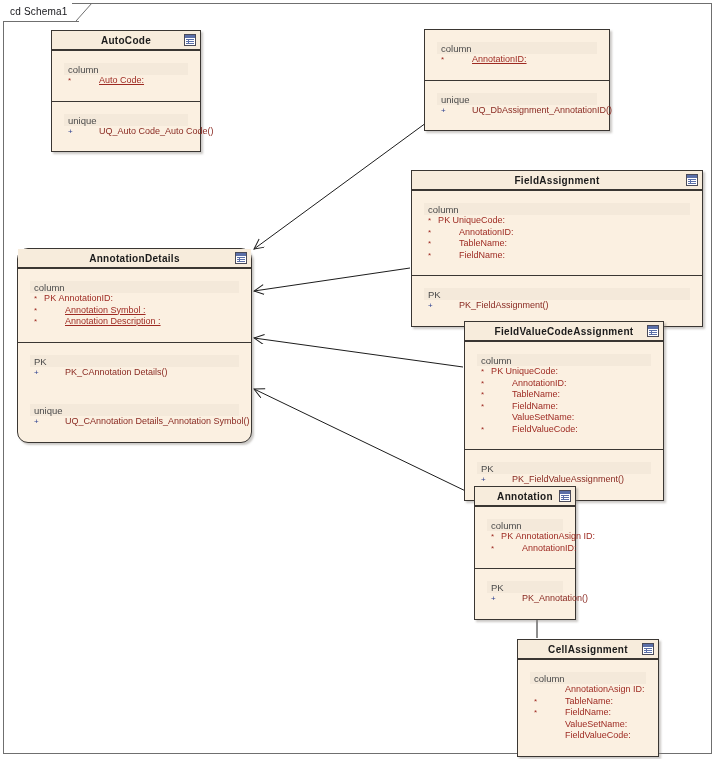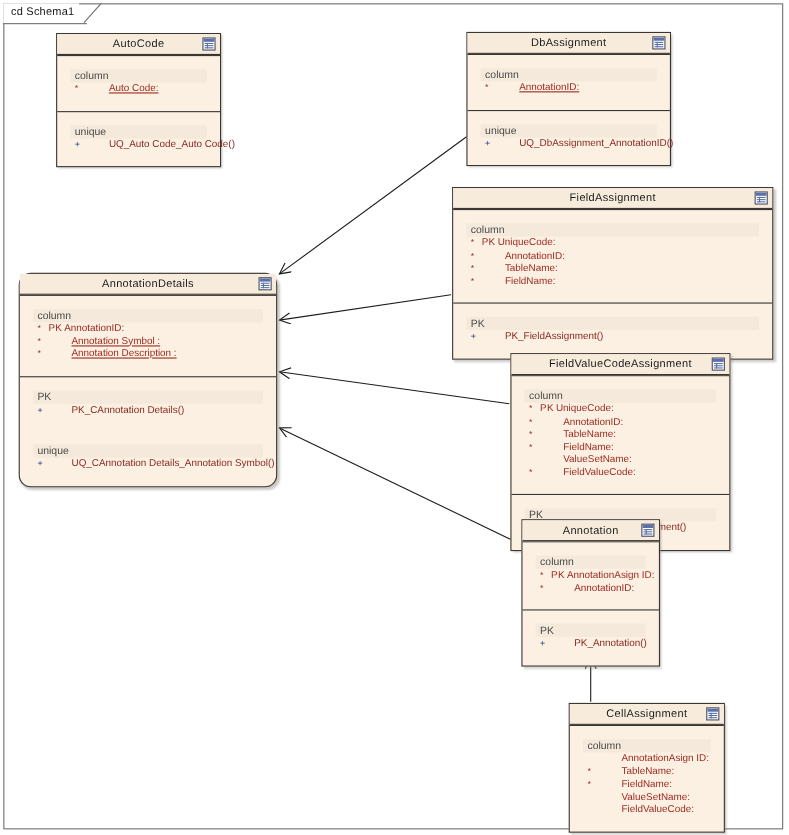--- a/index.html
+++ b/index.html
@@ -89,21 +89,21 @@
     height: 18px;
     background: #f7ecdc;
     border-bottom: 1px solid #3a3632;
     display: flex;
     align-items: center;
     justify-content: center;
   }
   .uml-title {
     font-size: 10px;
     color: #1b1b1b;
-    font-weight: normal;
+    font-weight: bold;
     letter-spacing: 0.3px;
     white-space: nowrap;
     padding: 0 20px;
   }
   .uml-icon {
     position: absolute;
     right: 4px;
     top: 3px;
     width: 12px;
     height: 12px;
@@ -239,30 +239,20 @@
           <div class="group-label">unique</div>
           <div class="rows">
             <div class="row op">
               <span class="mark">+</span>
               <span class="txt">UQ_Auto Code_Auto Code()</span>
             </div>
           </div>
         </div>
       </div>
       <div class="uml" style="left: 424px; top: 29px; width: 186px;">
-        <div class="uml-head">
-          <div class="uml-title">DbAssignment</div>
-          <span class="uml-icon">
-            <i class="ib1"></i>
-            <i class="ib2"></i>
-            <i class="ib3"></i>
-            <i class="ib4"></i>
-            <i class="iv"></i>
-          </span>
-        </div>
         <div class="uml-compartment">
           <div class="group-label">column</div>
           <div class="rows">
             <div class="row">
               <span class="mark">*</span>
               <span class="pad"></span>
               <span class="txt uline">AnnotationID:</span>
             </div>
           </div>
         </div>
@@ -421,21 +411,21 @@
         <div class="uml-compartment">
           <div class="group-label">PK</div>
           <div class="rows">
             <div class="row op">
               <span class="mark">+</span>
               <span class="txt">PK_FieldValueAssignment()</span>
             </div>
           </div>
         </div>
       </div>
-      <div class="uml" style="left: 474px; top: 472px; width: 126px;">
+      <div class="uml" style="left: 474px; top: 486px; width: 102px;">
         <div class="uml-head">
           <div class="uml-title">Annotation</div>
           <span class="uml-icon">
             <i class="ib1"></i>
             <i class="ib2"></i>
             <i class="ib3"></i>
             <i class="ib4"></i>
             <i class="iv"></i>
           </span>
         </div>

